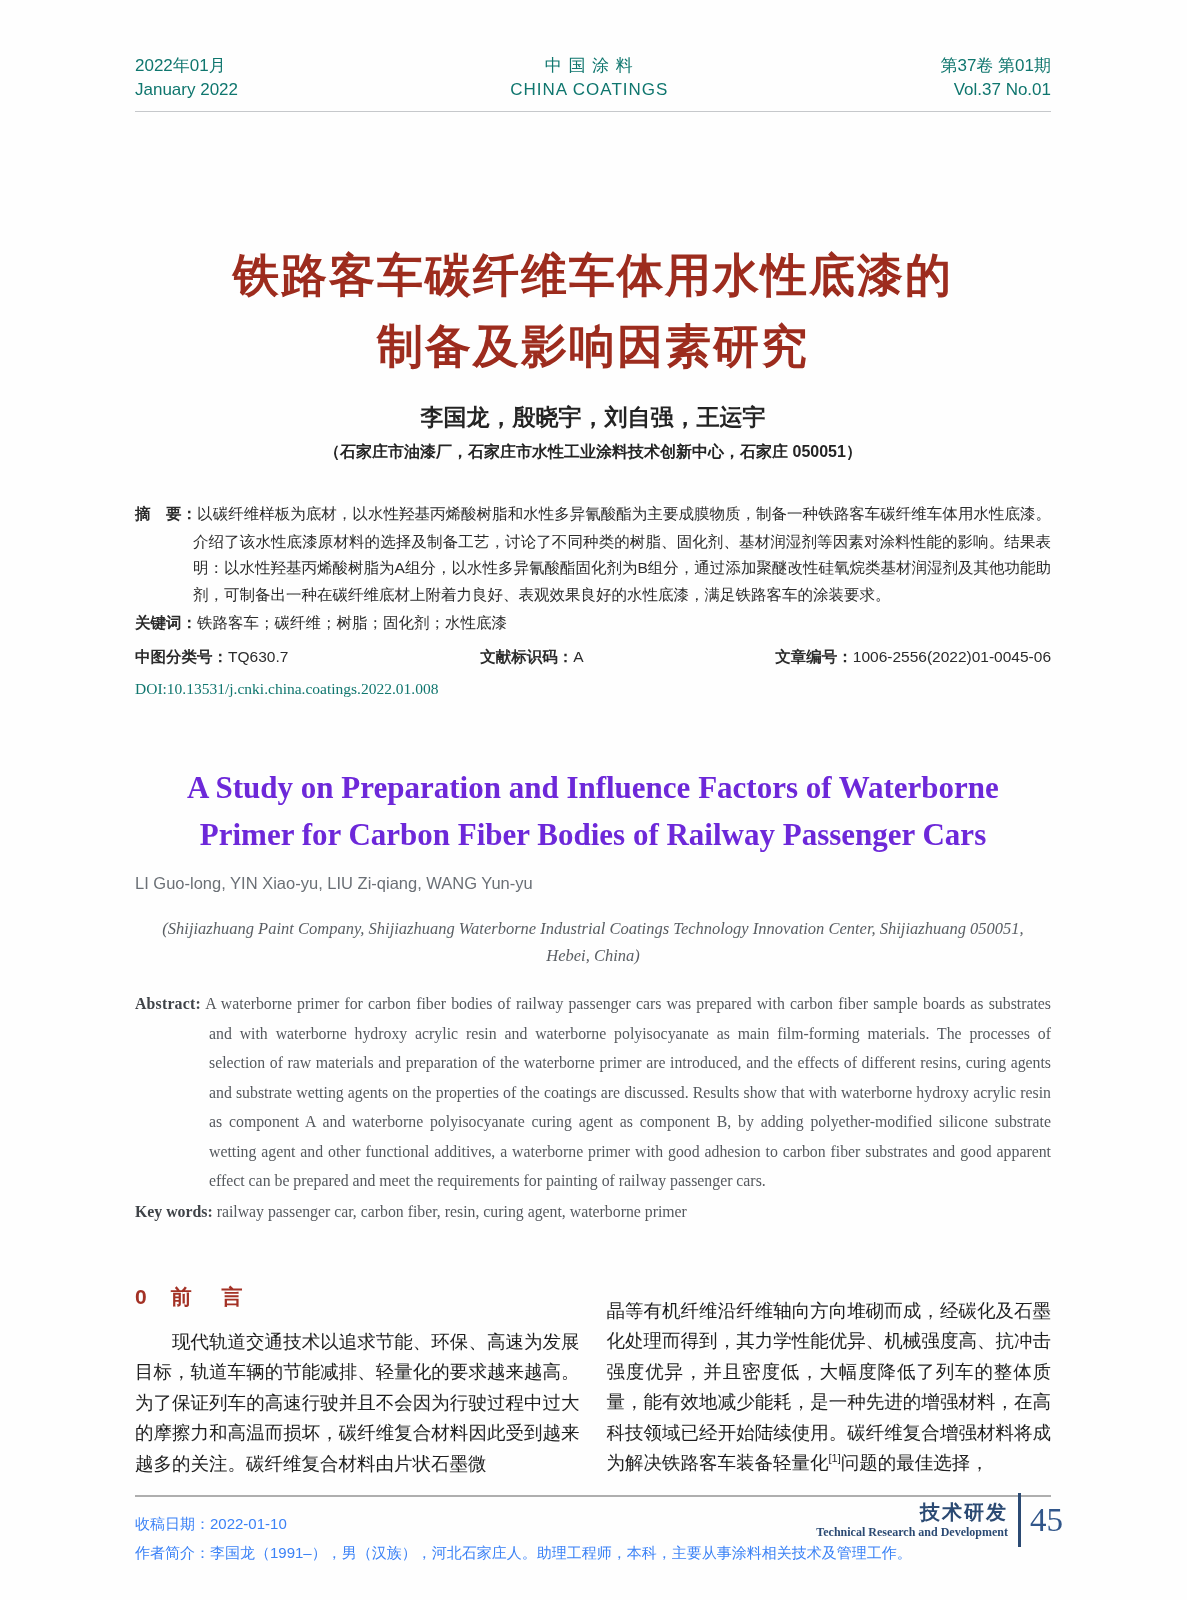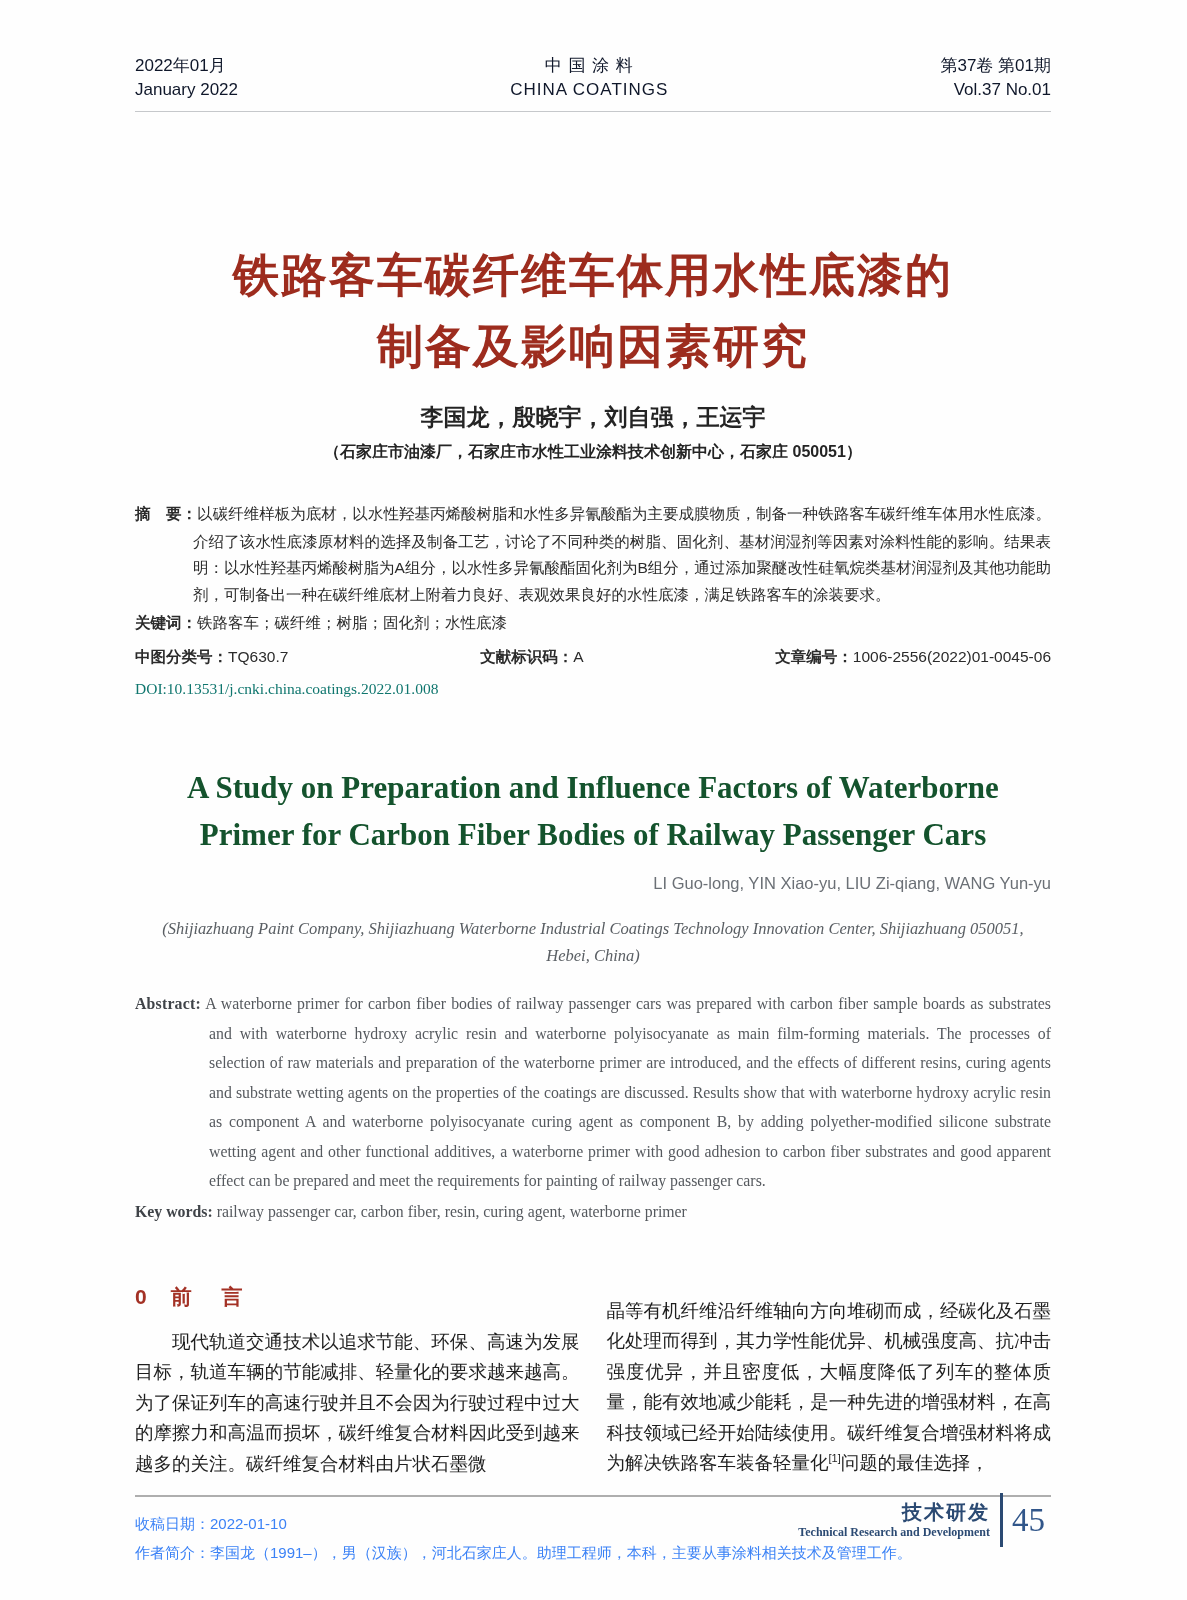--- a/index.html
+++ b/index.html
@@ -18,21 +18,21 @@
     padding: 54px 136px 0 135px;
   }
 
   
   .journal-header {
     display: flex;
     justify-content: space-between;
     align-items: flex-end;
     border-bottom: 1px solid #c6c8cb;
     padding-bottom: 9px;
-    color: #0f172a;
+    color: #0f766e;
     font-size: 17px;
     line-height: 24px;
   }
   .jh-cell { white-space: nowrap; }
   .jh-left { text-align: left; }
   .jh-center { text-align: center; letter-spacing: 1px; }
   .jh-right { text-align: right; }
 
   
   .title-zh {
@@ -93,25 +93,25 @@
   }
 
   
   .title-en {
     margin-top: 66px;
     text-align: center;
     font-family: "Liberation Serif", serif;
     font-weight: 700;
     font-size: 31px;
     line-height: 47px;
-    color: #14532d;
+    color: #6d28d9;
   }
   .authors-en {
     margin-top: 16px;
-    text-align: right;
+    text-align: left;
     font-size: 16.5px;
     color: #6b7076;
   }
   .affiliation-en {
     margin-top: 22px;
     text-align: center;
     font-family: "Liberation Serif", serif;
     font-style: italic;
     font-size: 16.5px;
     line-height: 27px;
@@ -170,21 +170,21 @@
     border-top: 2px solid #aeaeae;
     padding-top: 12px;
     font-size: 15px;
     line-height: 29px;
     color: #3b82f6;
   }
 
   
   .footer-tag {
     position: absolute;
-    right: 142px;
+    right: 124px;
     bottom: 53px;
     display: flex;
     align-items: center;
   }
   .footer-tag .names {
     text-align: right;
     color: #2b4a73;
   }
   .footer-tag .zh {
     font-size: 20px;

